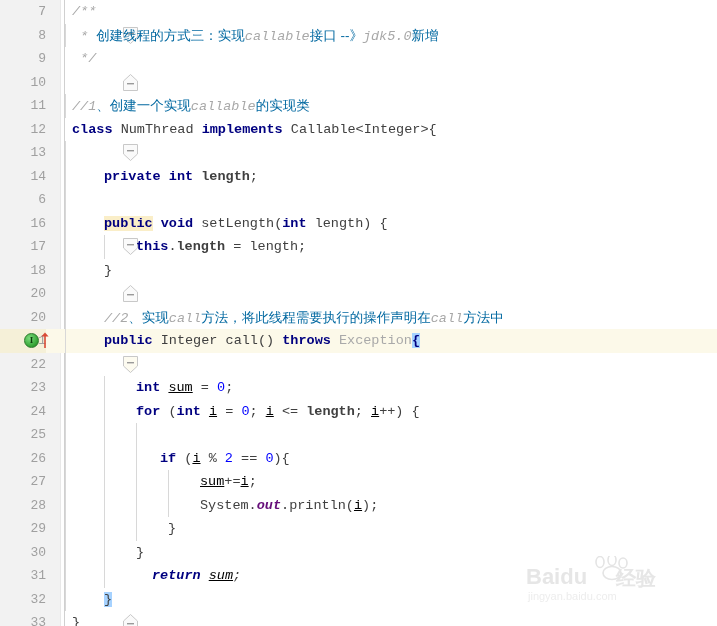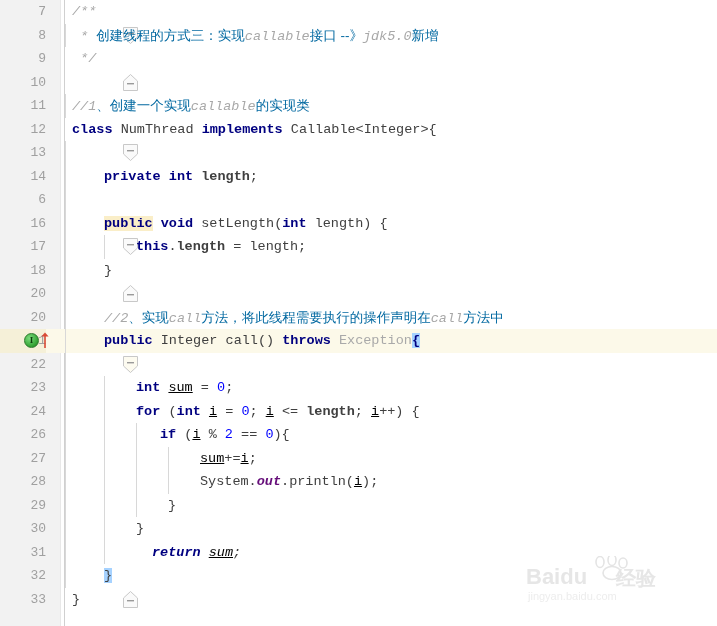--- a/index.html
+++ b/index.html
@@ -240,20 +240,27 @@
       <div class="code" style="left:136px;"><span class="kw">int</span> <span class="local">sum</span> <span class="plain">= </span><span class="num">0</span><span class="plain">;</span></div>
     </div>
 
     <div class="row">
       <div class="ln">24</div>
       <div class="guide" style="left:65px;"></div>
       <div class="guide" style="left:104px;"></div>
       <div class="code" style="left:136px;"><span class="kw">for</span> <span class="plain">(</span><span class="kw">int</span> <span class="local">i</span> <span class="plain">= </span><span class="num">0</span><span class="plain">; </span><span class="local">i</span> <span class="plain">&lt;= </span><span class="field">length</span><span class="plain">; </span><span class="local">i</span><span class="plain">++) {</span></div>
     </div>
 
+    <div class="row">
+      <div class="ln">25</div>
+      <div class="guide" style="left:65px;"></div>
+      <div class="guide" style="left:104px;"></div>
+      <div class="guide" style="left:136px;"></div>
+      <div class="code"></div>
+    </div>
 
     <div class="row">
       <div class="ln">26</div>
       <div class="guide" style="left:65px;"></div>
       <div class="guide" style="left:104px;"></div>
       <div class="guide" style="left:136px;"></div>
       <div class="code" style="left:160px;"><span class="kw">if</span> <span class="plain">(</span><span class="local">i</span> <span class="plain">% </span><span class="num">2</span> <span class="plain">== </span><span class="num">0</span><span class="plain">){</span></div>
     </div>
 
     <div class="row">

